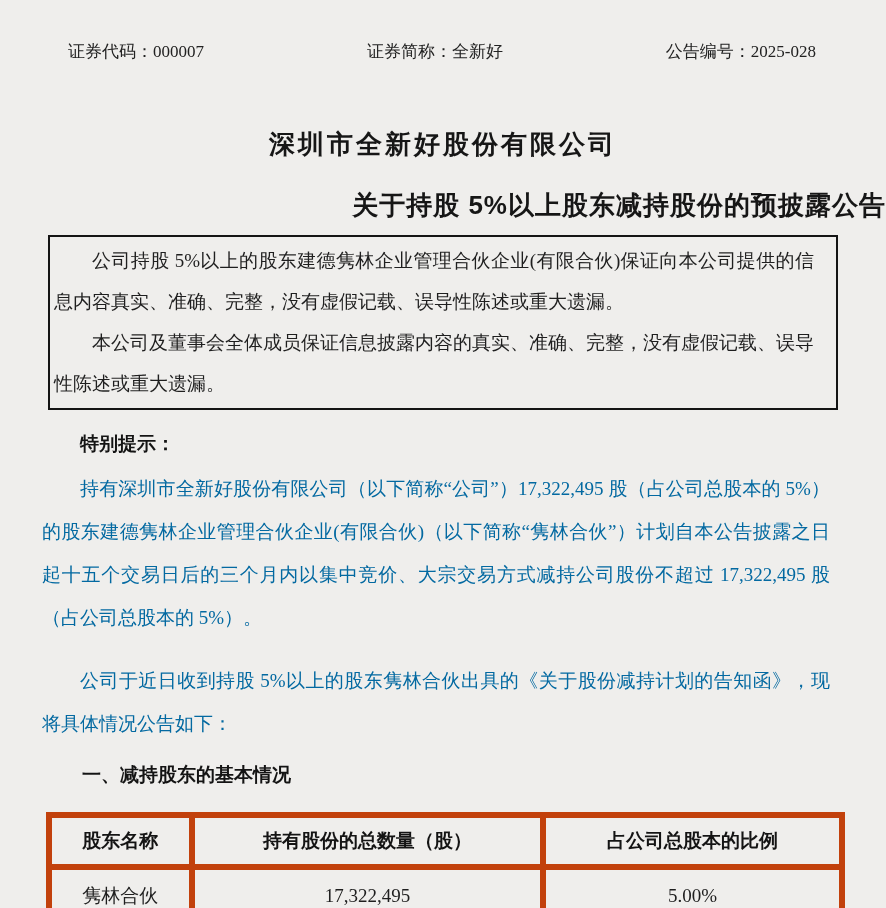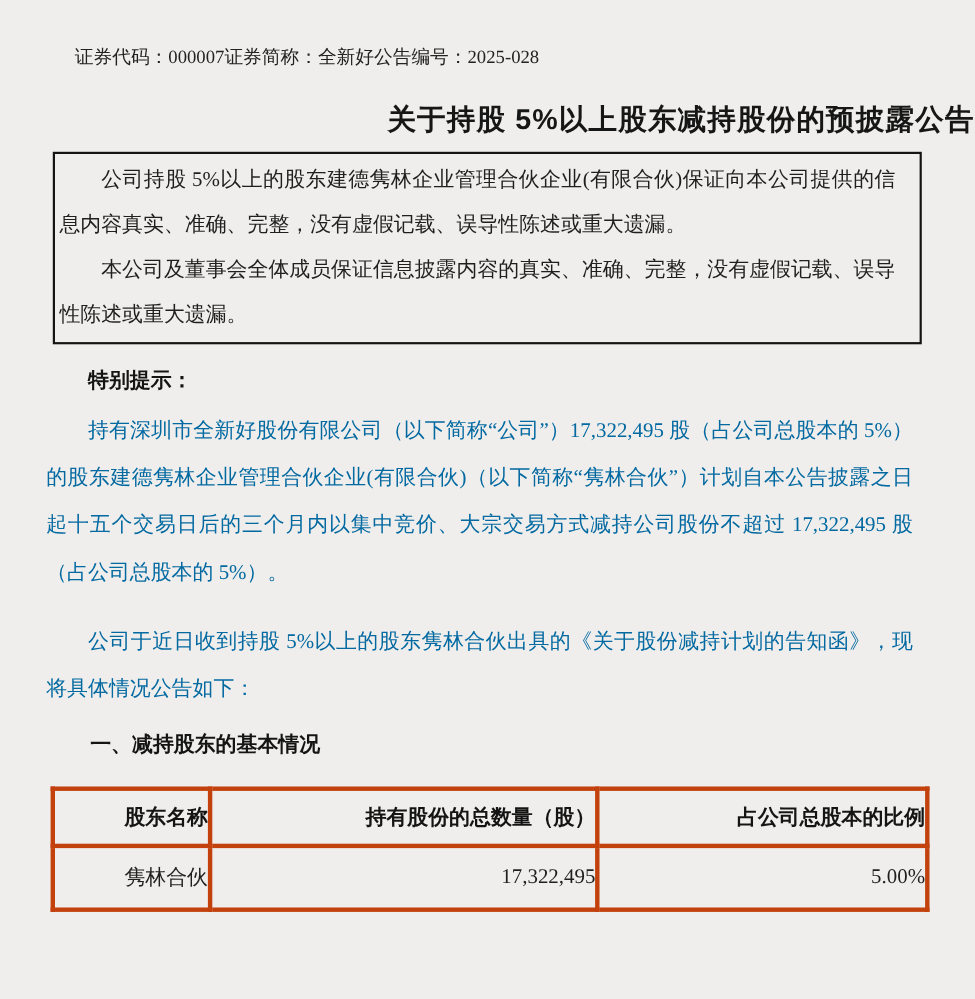--- a/index.html
+++ b/index.html
@@ -7,20 +7,21 @@
     width: 886px; height: 908px;
     background: #efeeec;
     font-family: "Liberation Serif", "DejaVu Serif", serif;
     color: #1b1b1b;
     overflow: hidden;
   }
   .page { width: 886px; height: 908px; position: relative; }
 
   .doc-header {
     display: flex;
+    justify-content: space-between;
     margin: 40px 70px 0 68px;
     font-size: 17px;
     line-height: 24px;
     color: #222;
   }
 
   .company-title {
     margin-top: 64px;
     text-align: center;
     font-family: "Liberation Sans", "DejaVu Sans", sans-serif;
@@ -86,22 +87,22 @@
   .table-wrap { margin: 24px 41px 0 46px; }
   table.shareholder-table {
     width: 100%;
     border-collapse: collapse;
     border: 2px solid #141414;
     border-bottom-width: 3px;
     background: transparent;
   }
   table.shareholder-table th,
   table.shareholder-table td {
-    border: 4px solid #c2410c;
-    text-align: right;
+    border: 6px solid #c2410c;
+    text-align: center;
     vertical-align: middle;
   }
   table.shareholder-table th {
     height: 52px;
     font-family: "Liberation Sans", "DejaVu Sans", sans-serif;
     font-size: 19px;
     font-weight: 700;
     color: #141414;
   }
   table.shareholder-table td {
@@ -118,20 +119,21 @@
 <body>
 
 <div class="page">
 
   <div class="doc-header">
     <span>证券代码：000007</span>
     <span>证券简称：全新好</span>
     <span>公告编号：2025-028</span>
   </div>
 
+  <div class="company-title">深圳市全新好股份有限公司</div>
   <div class="announcement-title">关于持股 5%以上股东减持股份的预披露公告</div>
 
   <div class="disclaimer-box">
     <p>公司持股 5%以上的股东建德隽林企业管理合伙企业(有限合伙)保证向本公司提供的信息内容真实、准确、完整，没有虚假记载、误导性陈述或重大遗漏。</p>
     <p>本公司及董事会全体成员保证信息披露内容的真实、准确、完整，没有虚假记载、误导性陈述或重大遗漏。</p>
   </div>
 
   <div class="content">
     <p class="special-heading">特别提示：</p>
     <p class="body-para para-special">持有深圳市全新好股份有限公司（以下简称“公司”）17,322,495 股（占公司总股本的 5%）的股东建德隽林企业管理合伙企业(有限合伙)（以下简称“隽林合伙”）计划自本公告披露之日起十五个交易日后的三个月内以集中竞价、大宗交易方式减持公司股份不超过 17,322,495 股（占公司总股本的 5%）。</p>

